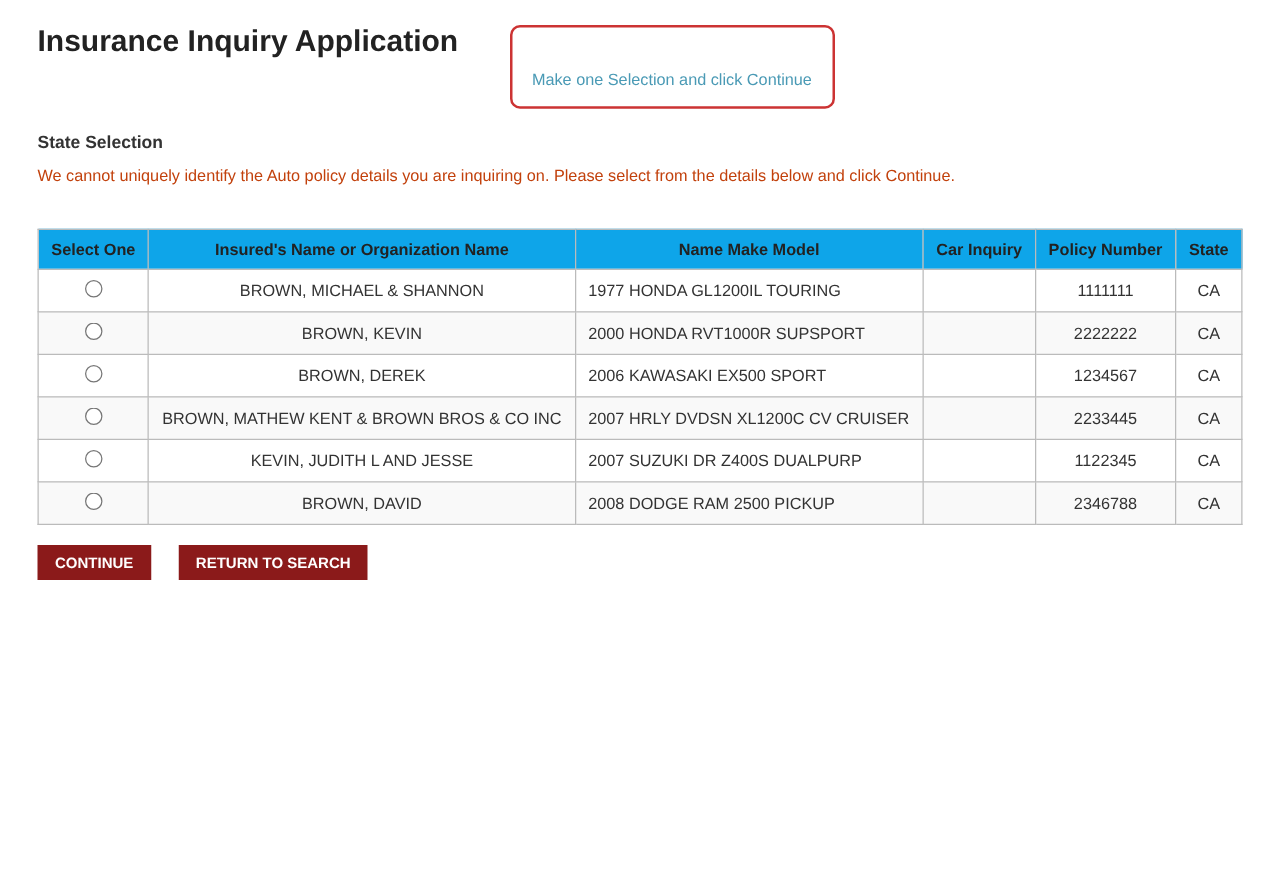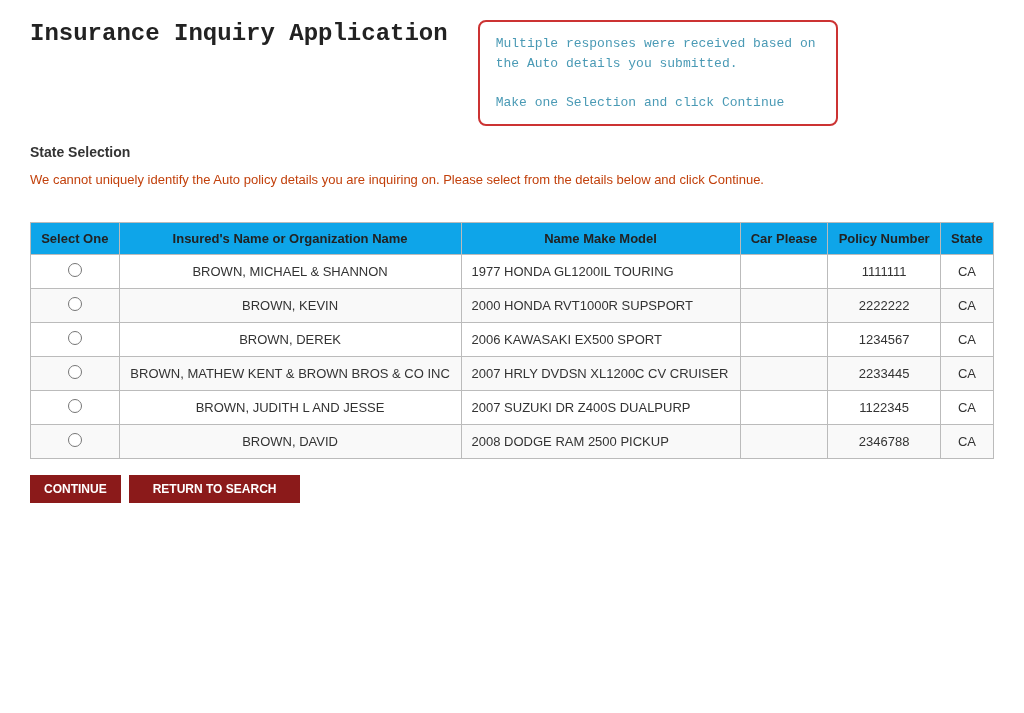--- a/index.html
+++ b/index.html
@@ -6,23 +6,22 @@
     body {
       font-family: Arial, sans-serif;
       font-size: 13px;
       color: #333;
       background: #fff;
       padding: 20px 30px;
     }
     .header-area {
       display: flex;
       align-items: flex-start;
-      gap: 30px;
+      gap: 41px;
       margin-bottom: 18px;
-      font-family: Liberation Mono, monospace;
     }
     .page-title {
       font-size: 24px;
       font-weight: bold;
       color: #222;
       flex-shrink: 0;
     }
     .notice-box {
       border: 2px solid #cc3333;
       border-radius: 8px;
@@ -91,58 +90,57 @@
       font-size: 12px;
       font-weight: bold;
       cursor: pointer;
       text-transform: uppercase;
       margin-right: 4px;
     }
     .btn-return {
       background: #8b1a1a;
       color: #fff;
       border: none;
-      padding: 7px 24px;
+      padding: 7px 14px;
       font-size: 12px;
       font-weight: bold;
       cursor: pointer;
       text-transform: uppercase;
     }
     input[type="radio"] {
       cursor: pointer;
       width: 14px;
       height: 14px;
     }
     .buttons-row {
       display: flex;
-      gap: 4px;
+      gap: 18px;
     }
   </style>
 </head>
 <body>
 
 <div class="header-area">
   <h1 class="page-title">Insurance Inquiry Application</h1>
   <div class="notice-box">
-    <div>Multiple responses were received based on the Auto details you submitted.</div>
     <br>
     <div>Make one Selection and click Continue</div>
   </div>
 </div>
 
 <div class="section-title">State Selection</div>
 <div class="description">We cannot uniquely identify the Auto policy details you are inquiring on.  Please select from the details below and click Continue.</div>
 
 <table>
   <thead>
     <tr>
       <th>Select One</th>
       <th>Insured's Name or Organization Name</th>
       <th>Name Make Model</th>
-      <th>Car Please</th>
+      <th>Car Inquiry</th>
       <th>Policy Number</th>
       <th>State</th>
     </tr>
   </thead>
   <tbody id="table-body">
   <tr>
         <td class="select-col"><input type="radio" name="auto-selection" value="row1" style=""></td>
         <td class="name-col">BROWN, MICHAEL &amp; SHANNON</td>
         <td class="model-col">1977 HONDA GL1200IL TOURING</td>
         <td class="number-col"></td>
@@ -168,21 +166,21 @@
       <tr>
         <td class="select-col"><input type="radio" name="auto-selection" value="row4" style=""></td>
         <td class="name-col">BROWN, MATHEW KENT &amp; BROWN BROS &amp; CO INC</td>
         <td class="model-col">2007 HRLY DVDSN XL1200C CV CRUISER</td>
         <td class="number-col"></td>
         <td class="number-col">2233445</td>
         <td class="state-col">CA</td>
       </tr>
       <tr>
         <td class="select-col"><input type="radio" name="auto-selection" value="row5" style=""></td>
-        <td class="name-col">BROWN, JUDITH L AND JESSE</td>
+        <td class="name-col">KEVIN, JUDITH L AND JESSE</td>
         <td class="model-col">2007 SUZUKI DR Z400S DUALPURP</td>
         <td class="number-col"></td>
         <td class="number-col">1122345</td>
         <td class="state-col">CA</td>
       </tr>
       <tr>
         <td class="select-col"><input type="radio" name="auto-selection" value="row6" style=""></td>
         <td class="name-col">BROWN, DAVID</td>
         <td class="model-col">2008 DODGE RAM 2500 PICKUP</td>
         <td class="number-col"></td>

